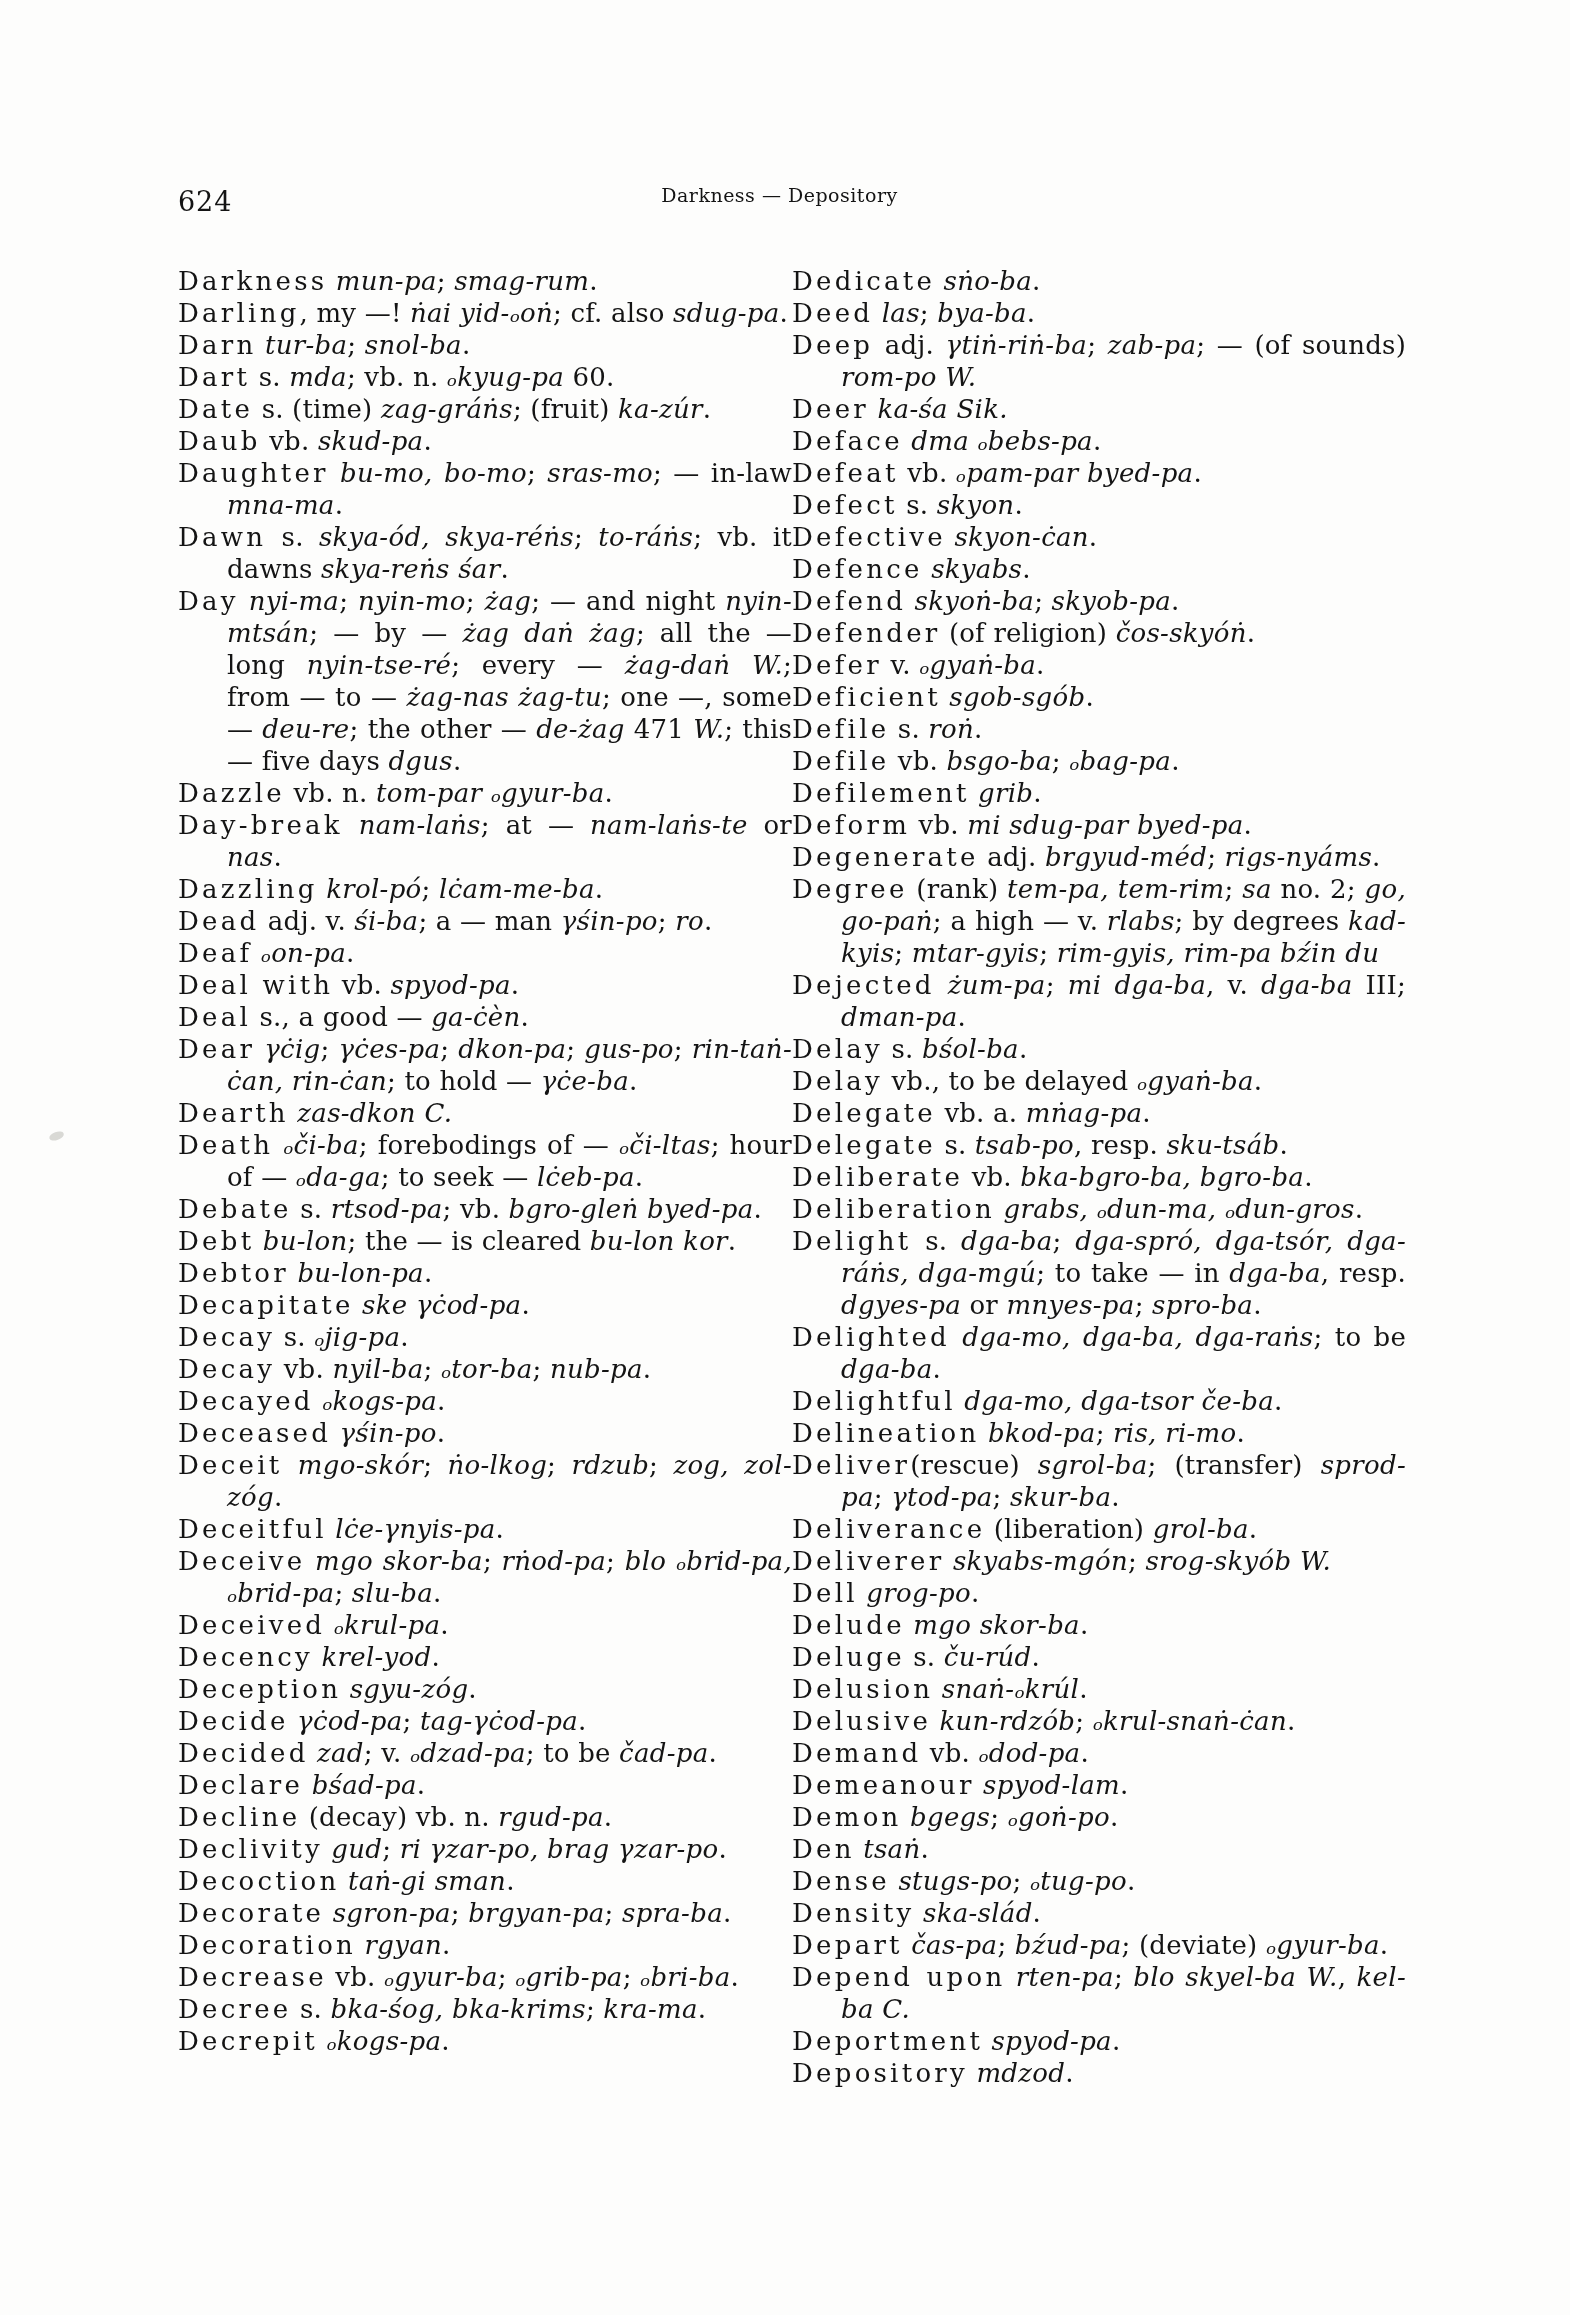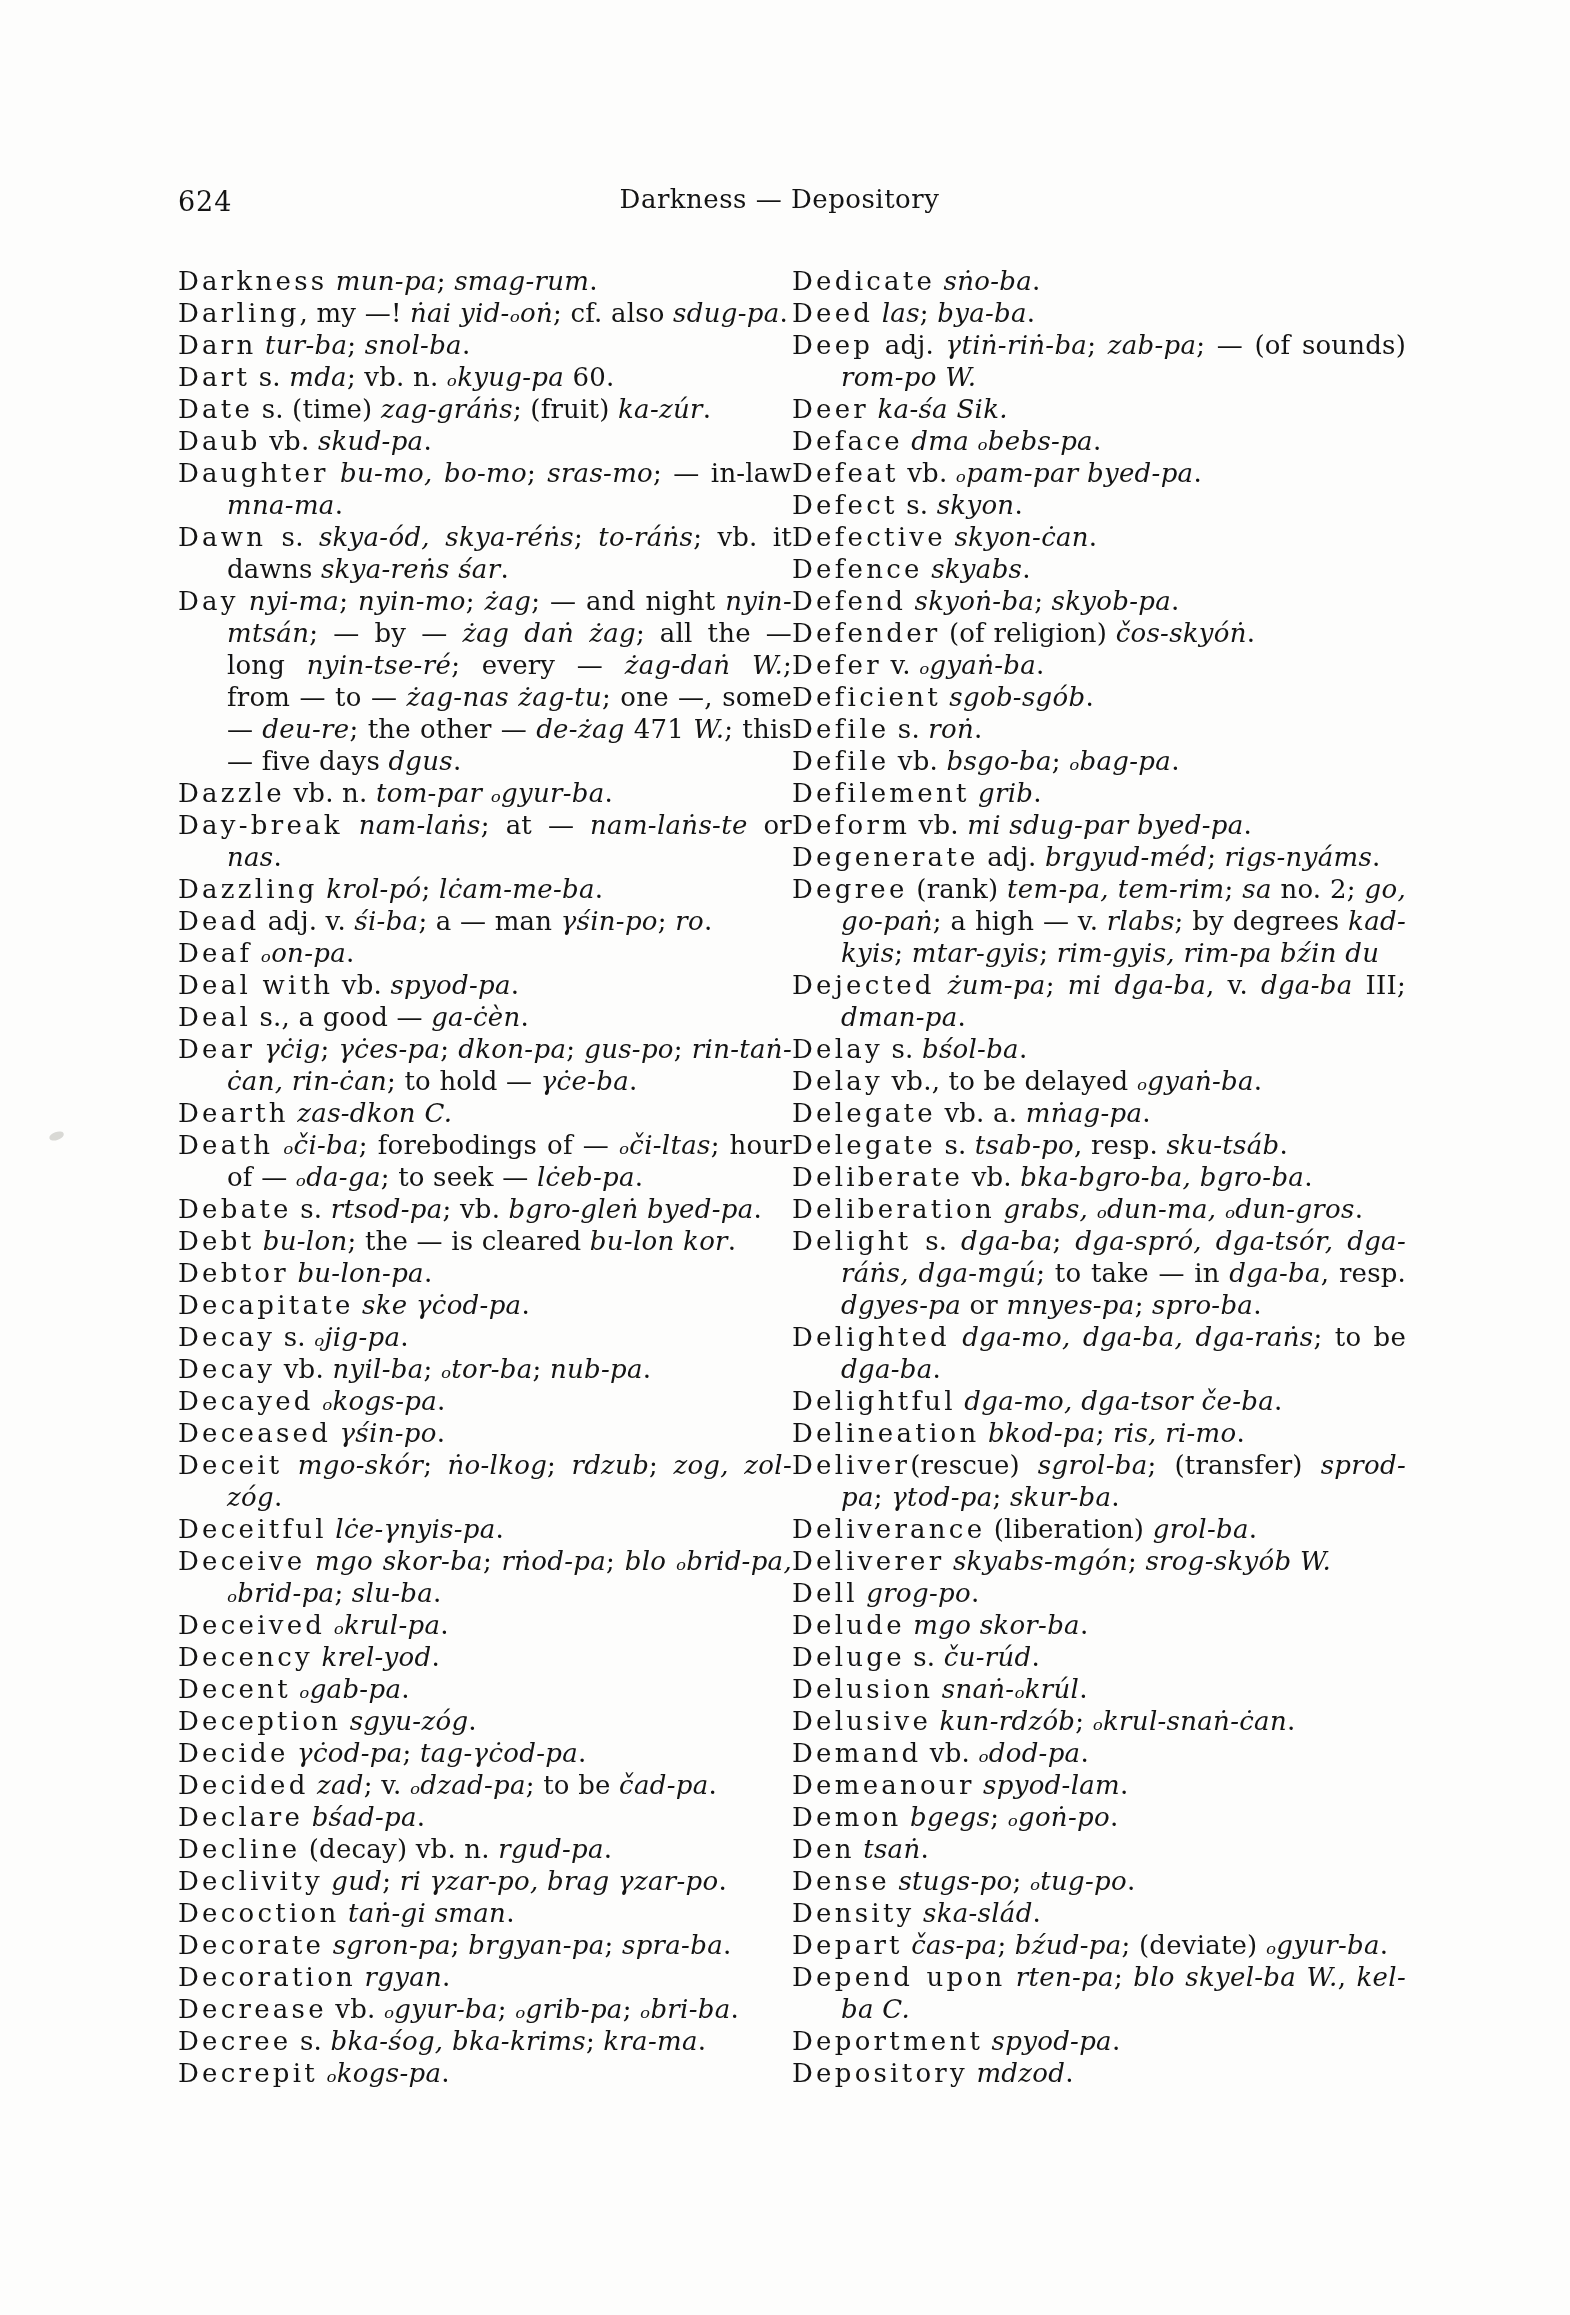--- a/index.html
+++ b/index.html
@@ -23,21 +23,21 @@
     font-size:27px;
   }
   .page-number{
     position:absolute;left:0;top:1.9px;
     letter-spacing:0.9px;
     text-align:right;
   }
   .head-title{
     position:absolute;left:0;right:52px;top:0;
     text-align:center;
-    font-size:26px;
+    font-size:19px;
     letter-spacing:0.5px;
   }
   .columns{
     position:absolute;
     top:265px;left:178px;
     width:1257px;
     display:flex;
     align-items:flex-start;
   }
   .col{
@@ -103,21 +103,20 @@
         <div class="entry"><span class="hw">Decapitate</span><span> <i>ske γċod-pa</i>.</span></div>
         <div class="entry"><span class="hw">Decay</span><span> s. <i>ₒjig-pa</i>.</span></div>
         <div class="entry"><span class="hw">Decay</span><span> vb. <i>nyil-ba</i>; <i>ₒtor-ba</i>; <i>nub-pa</i>.</span></div>
         <div class="entry"><span class="hw">Decayed</span><span> <i>ₒkogs-pa</i>.</span></div>
         <div class="entry"><span class="hw">Deceased</span><span> <i>γśin-po</i>.</span></div>
         <div class="entry"><span class="hw">Deceit</span><span> <i>mgo-skór</i>; <i>ṅo-lkog</i>; <i>rdzub</i>; <i>zog, zol-zóg</i>.</span></div>
         <div class="entry"><span class="hw">Deceitful</span><span> <i>lċe-γnyis-pa</i>.</span></div>
         <div class="entry"><span class="hw">Deceive</span><span> <i>mgo skor-ba</i>; <i>rṅod-pa</i>; <i>blo ₒbrid-pa, ₒbrid-pa</i>; <i>slu-ba</i>.</span></div>
         <div class="entry"><span class="hw">Deceived</span><span> <i>ₒkrul-pa</i>.</span></div>
         <div class="entry"><span class="hw">Decency</span><span> <i>krel-yod</i>.</span></div>
-        <div class="entry"><span class="hw">Decent</span><span> <i>ₒgab-pa</i>.</span></div>
         <div class="entry"><span class="hw">Deception</span><span> <i>sgyu-zóg</i>.</span></div>
         <div class="entry"><span class="hw">Decide</span><span> <i>γċod-pa</i>; <i>tag-γċod-pa</i>.</span></div>
         <div class="entry"><span class="hw">Decided</span><span> <i>zad</i>; v. <i>ₒdzad-pa</i>; to be <i>čad-pa</i>.</span></div>
         <div class="entry"><span class="hw">Declare</span><span> <i>bśad-pa</i>.</span></div>
         <div class="entry"><span class="hw">Decline</span><span> (decay) vb. n. <i>rgud-pa</i>.</span></div>
         <div class="entry"><span class="hw">Declivity</span><span> <i>gud</i>; <i>ri γzar-po, brag γzar-po</i>.</span></div>
         <div class="entry"><span class="hw">Decoction</span><span> <i>taṅ-gi sman</i>.</span></div>
         <div class="entry"><span class="hw">Decorate</span><span> <i>sgron-pa</i>; <i>brgyan-pa</i>; <i>spra-ba</i>.</span></div>
         <div class="entry"><span class="hw">Decoration</span><span> <i>rgyan</i>.</span></div>
         <div class="entry"><span class="hw">Decrease</span><span> vb. <i>ₒgyur-ba</i>; <i>ₒgrib-pa</i>; <i>ₒbri-ba</i>.</span></div>

